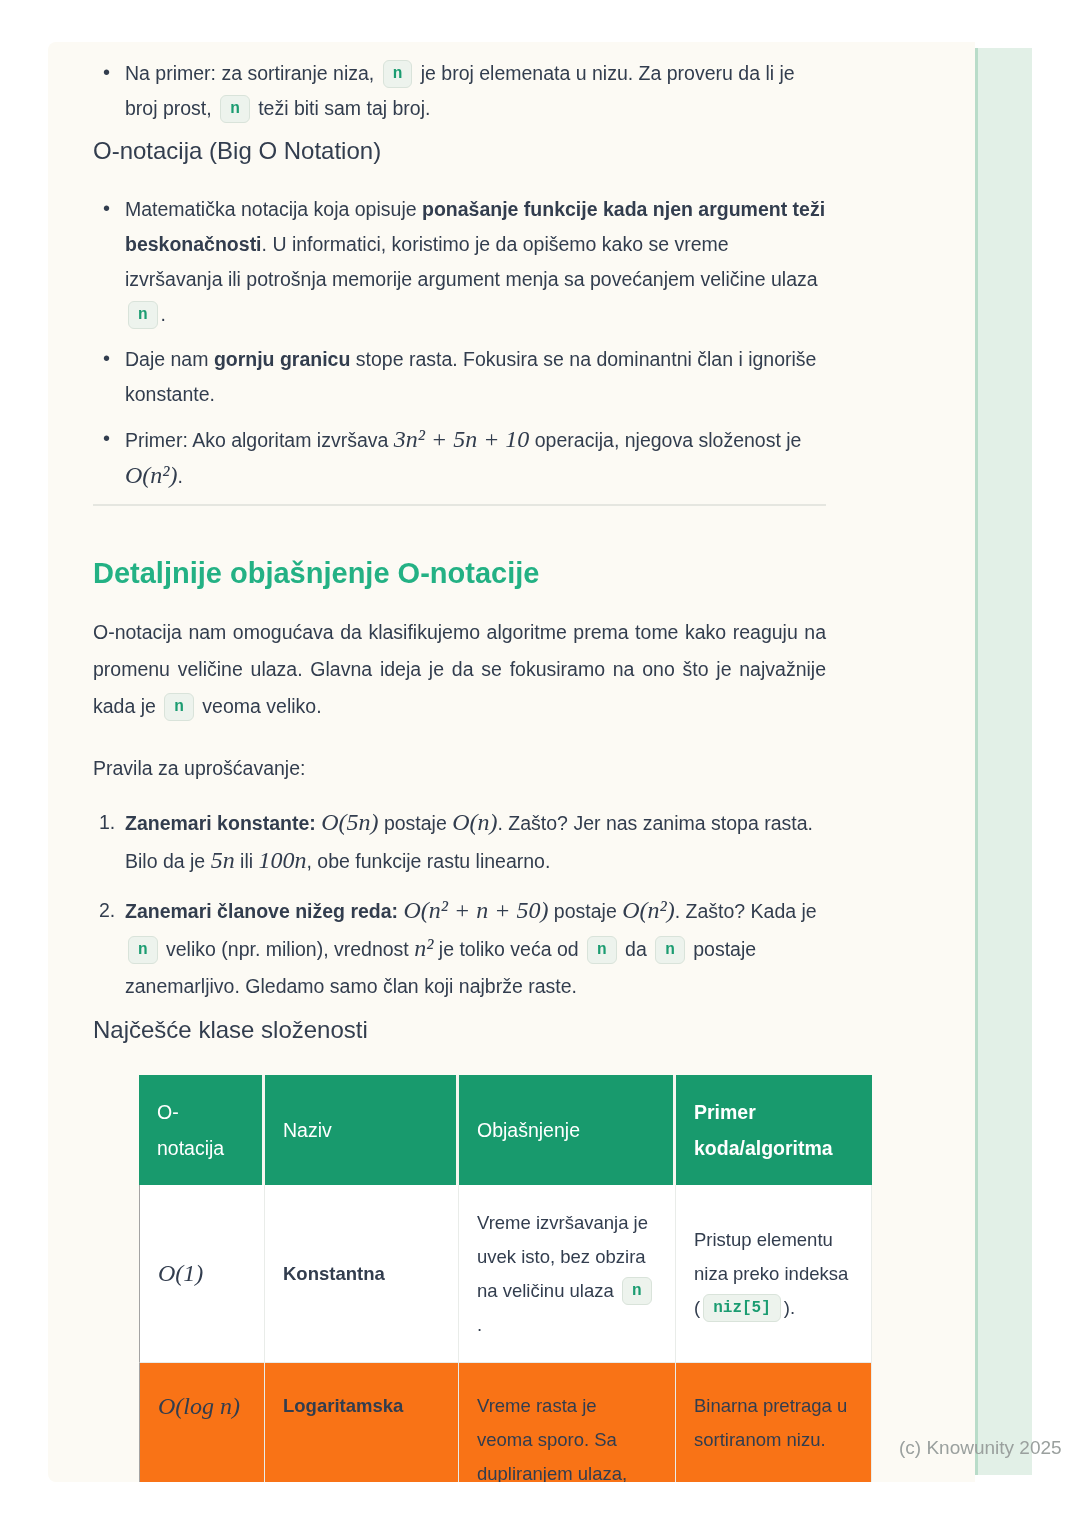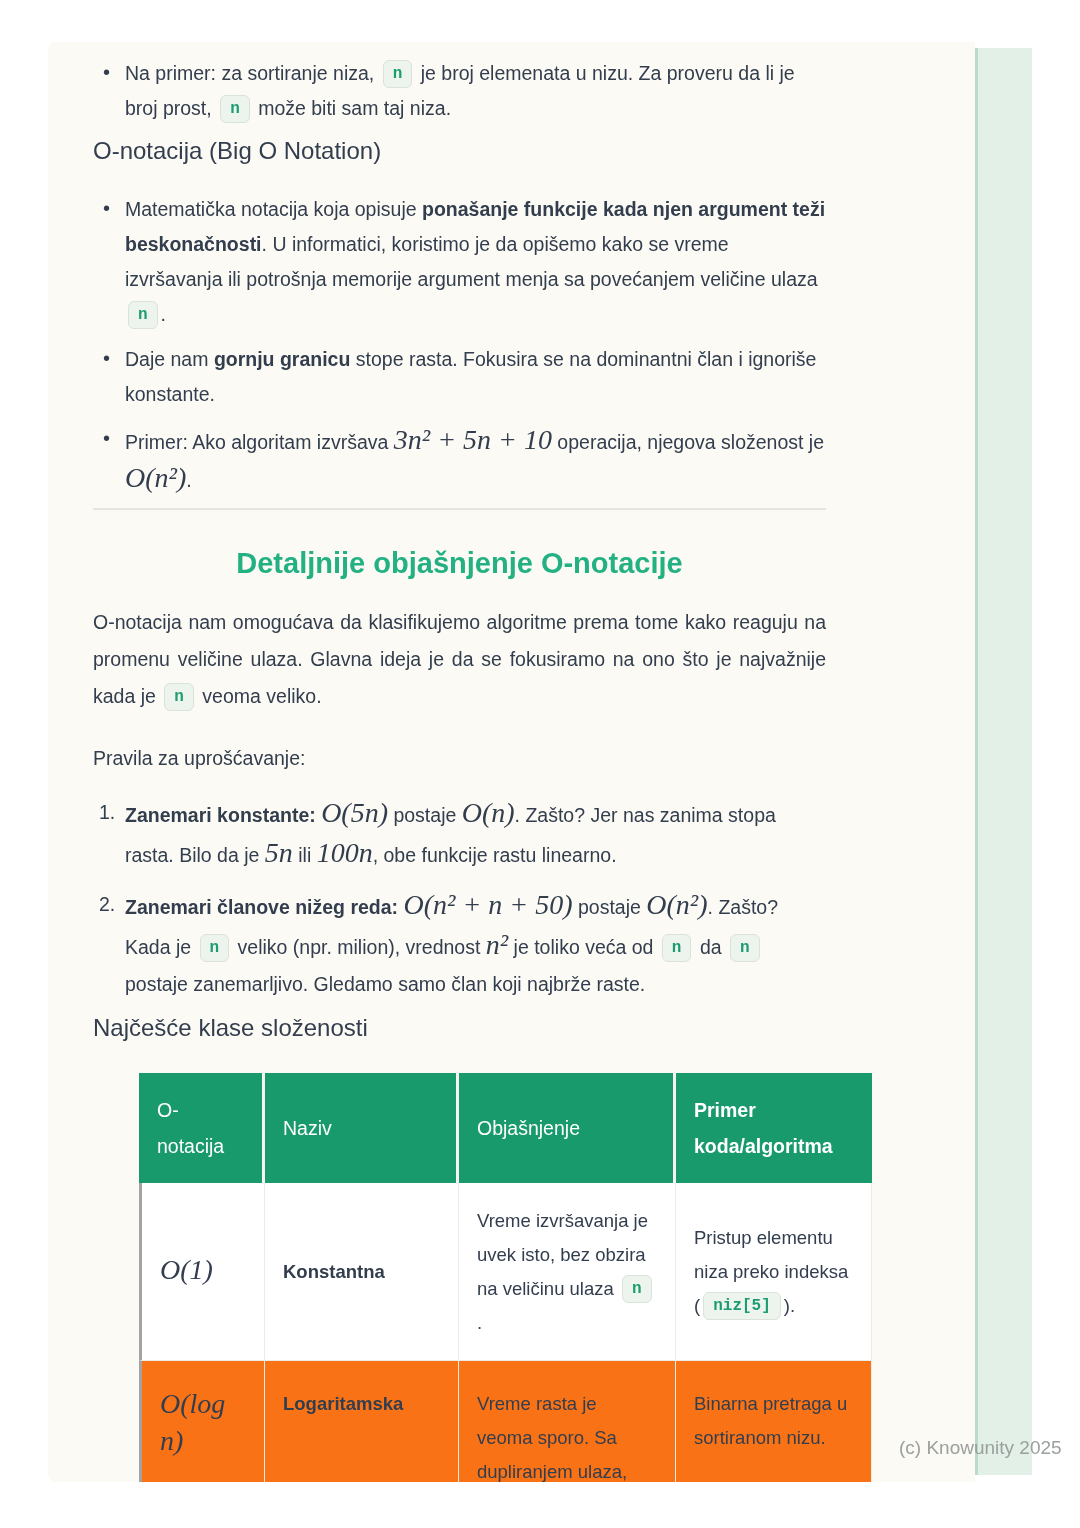--- a/index.html
+++ b/index.html
@@ -38,77 +38,76 @@
   }
   .bullets li::before{
     content:"\2022";position:absolute;left:10px;top:-1px;
     font-size:20px;color:var(--body-text);
   }
   .h4{font-size:24px;font-weight:400;color:var(--body-text);}
   .h4-1{margin-top:12px;line-height:26px;}
   .list-2{margin-top:28px;}
   .divider{height:2px;width:733px;background:#e5e6e0;margin-top:2px;}
   .h2{
-    margin-top:33px;font-size:29px;font-weight:700;line-height:40px;
+    margin-top:47px;font-size:29px;font-weight:700;line-height:40px;
     color:var(--heading-green);
-    text-align:center;
   }
   .para{font-size:19.5px;line-height:37px;}
   .para-1{margin-top:21px;text-align:justify;width:733px;}
   .para-2{margin-top:26px;line-height:35px;}
   .rules{list-style:none;margin:18px 0 0;padding:0;}
   .rules li{
     position:relative;padding-left:32px;margin-bottom:12px;
     font-size:19.5px;line-height:37px;
   }
   .rule-num{position:absolute;left:6px;top:0;}
   .h4-2{margin-top:8px;line-height:26px;}
   .seg{}
   .seg-bold{font-weight:700;}
   .chip{
     display:inline-block;background:#edf3ed;border:1px solid #d9e3da;
     border-radius:6px;padding:2px 9px;margin:0 3px;
     font-family:"Liberation Mono",monospace;font-size:16px;font-weight:700;
     color:var(--chip-green);line-height:22px;position:relative;top:-2px;
   }
   .math{
-    font-family:"Liberation Serif",serif;font-style:italic;font-size:28px;
+    font-family:"Liberation Serif",serif;font-style:italic;font-size:24px;
   }
   .otable{
     margin-top:32px;width:733px;border-collapse:separate;border-spacing:0;
     table-layout:fixed;
     padding-left:46px;
   }
   .otable th{
     background:var(--table-green);color:#ffffff;text-align:left;
     font-size:19.5px;font-weight:400;line-height:36px;
     padding:18px 18px;vertical-align:middle;border-right:3px solid #f6f5ef;
     height:110px;
   }
   .otable th:last-child{border-right:none;font-weight:bold;}
   .otable td{
     background:#ffffff;font-size:18.5px;line-height:34px;color:var(--body-text);
     padding:16px 18px;vertical-align:middle;
     border-right:1px solid #e9ece9;border-bottom:1px solid #e9ece9;
   }
-  .otable td:first-child{border-left:3px solid #a3a3a3;margin-left:36px;}
+  .otable td:first-child{border-left:1px solid #a3a3a3;margin-left:36px;}
   .otable .row-1 td{height:178px;}
   .otable .row-2 td{
     background:#f97316;vertical-align:top;padding-top:26px;height:144px;
   }
   .cell-name{font-weight:700;}
 </style>
 </head>
 <body>
 
 <div class="card">
   <div class="card-inner">
 
     <ul class="bullets">
-      <li><span class="seg">Na primer: za sortiranje niza, </span><span class="chip">n</span><span class="seg"> je broj elemenata u nizu. Za proveru da li je broj prost, </span><span class="chip">n</span><span class="seg"> može biti sam taj niza.</span></li>
+      <li><span class="seg">Na primer: za sortiranje niza, </span><span class="chip">n</span><span class="seg"> je broj elemenata u nizu. Za proveru da li je broj prost, </span><span class="chip">n</span><span class="seg"> teži biti sam taj broj.</span></li>
     </ul>
 
     <h4 class="h4 h4-1">O-notacija (Big O Notation)</h4>
 
     <ul class="bullets list-2">
       <li><span class="seg">Matematička notacija koja opisuje </span><span class="seg-bold">ponašanje funkcije kada njen argument teži beskonačnosti</span><span class="seg">. U informatici, koristimo je da opišemo kako se vreme izvršavanja ili potrošnja memorije argument menja sa povećanjem veličine ulaza </span><span class="chip">n</span><span class="seg">.</span></li>
       <li><span class="seg">Daje nam </span><span class="seg-bold">gornju granicu</span><span class="seg"> stope rasta. Fokusira se na dominantni član i ignoriše konstante.</span></li>
       <li><span class="seg">Primer: Ako algoritam izvršava </span><span class="math">3n² + 5n + 10</span><span class="seg"> operacija, njegova složenost je </span><span class="math">O(n²)</span><span class="seg">.</span></li>
     </ul>
 

